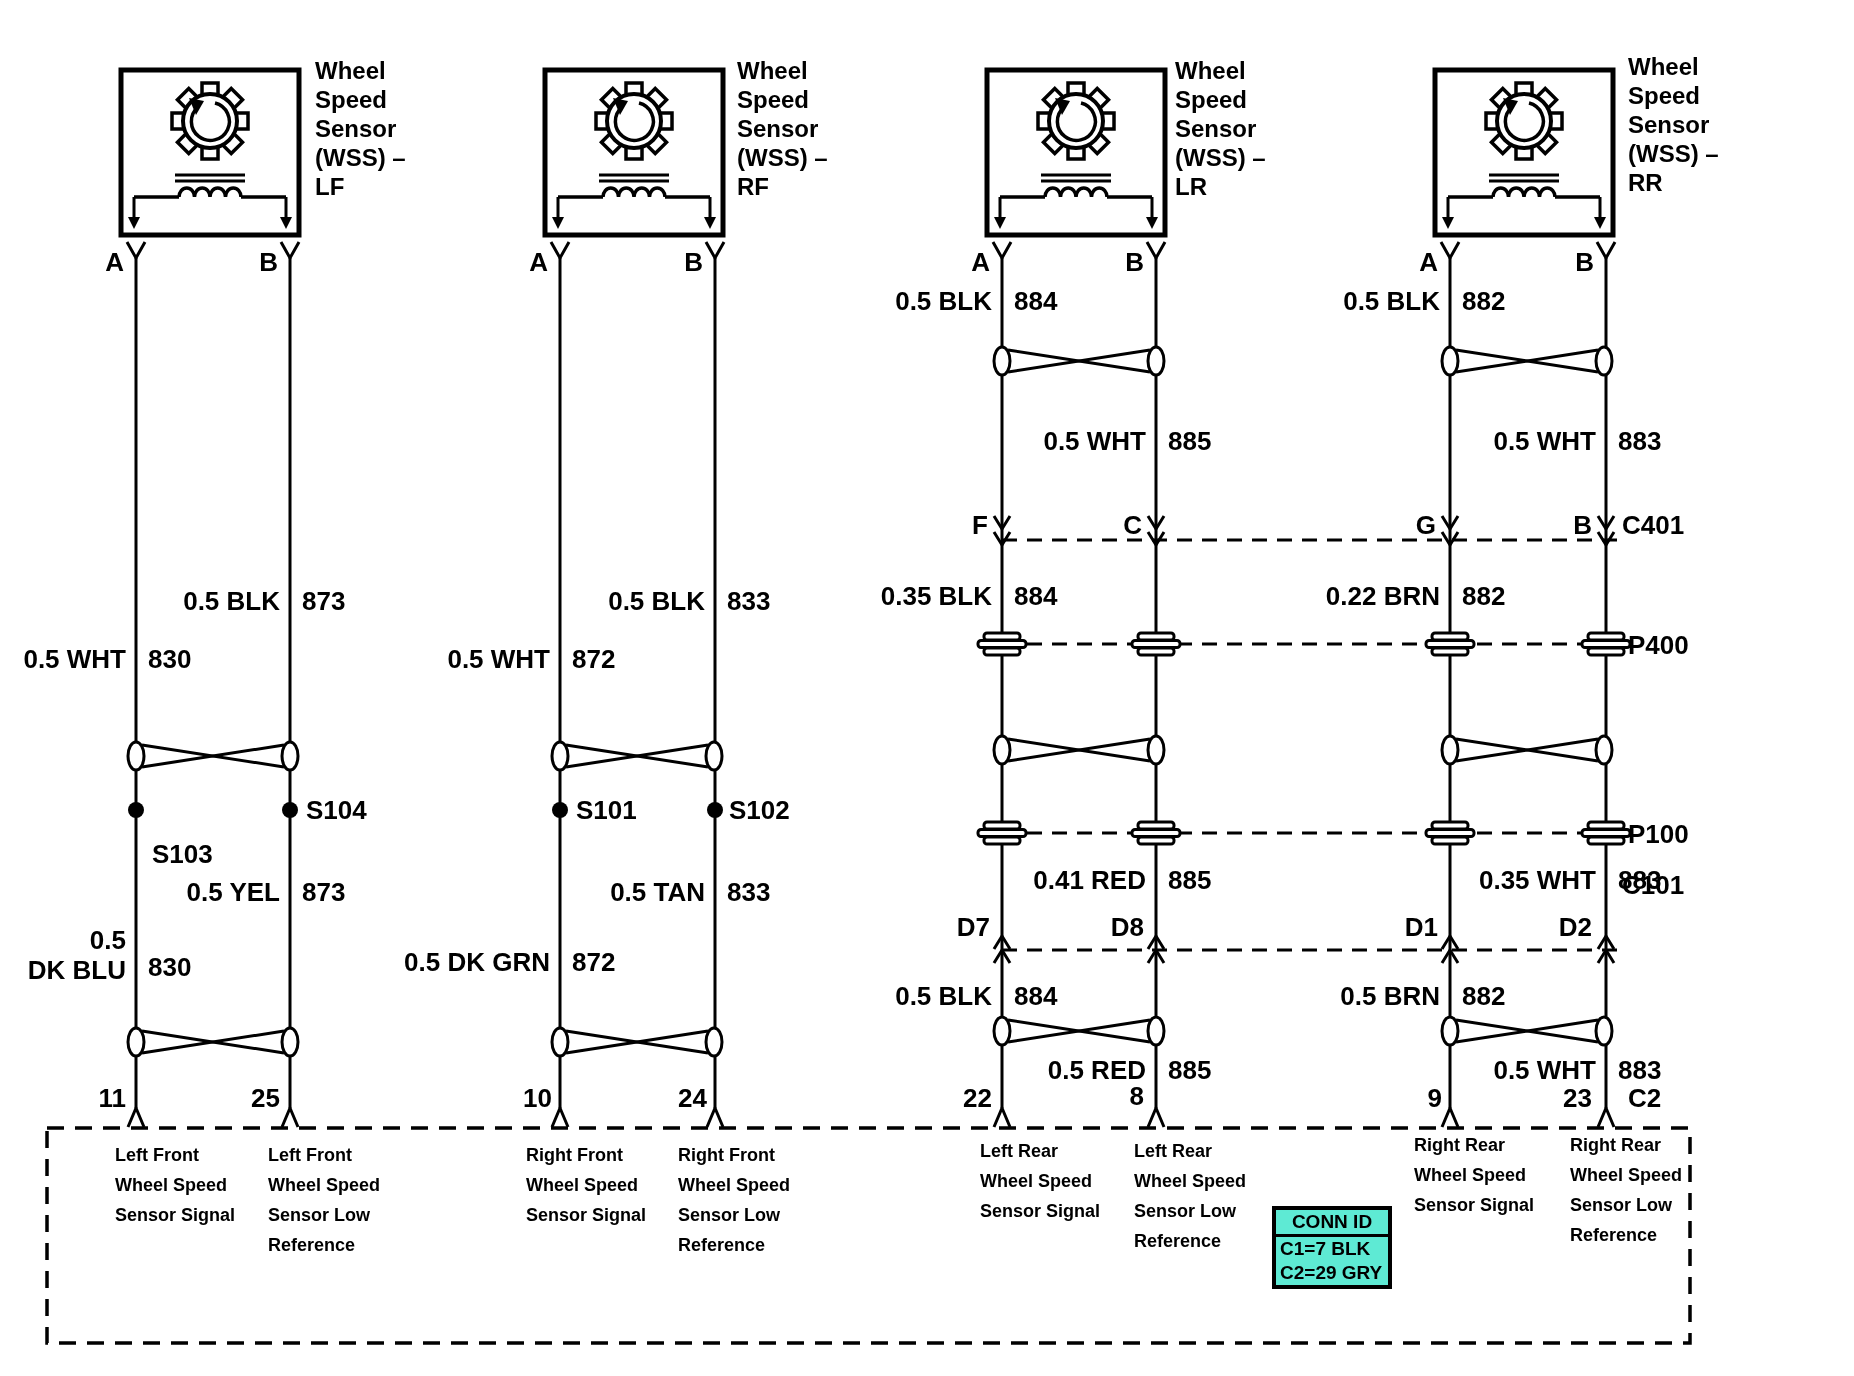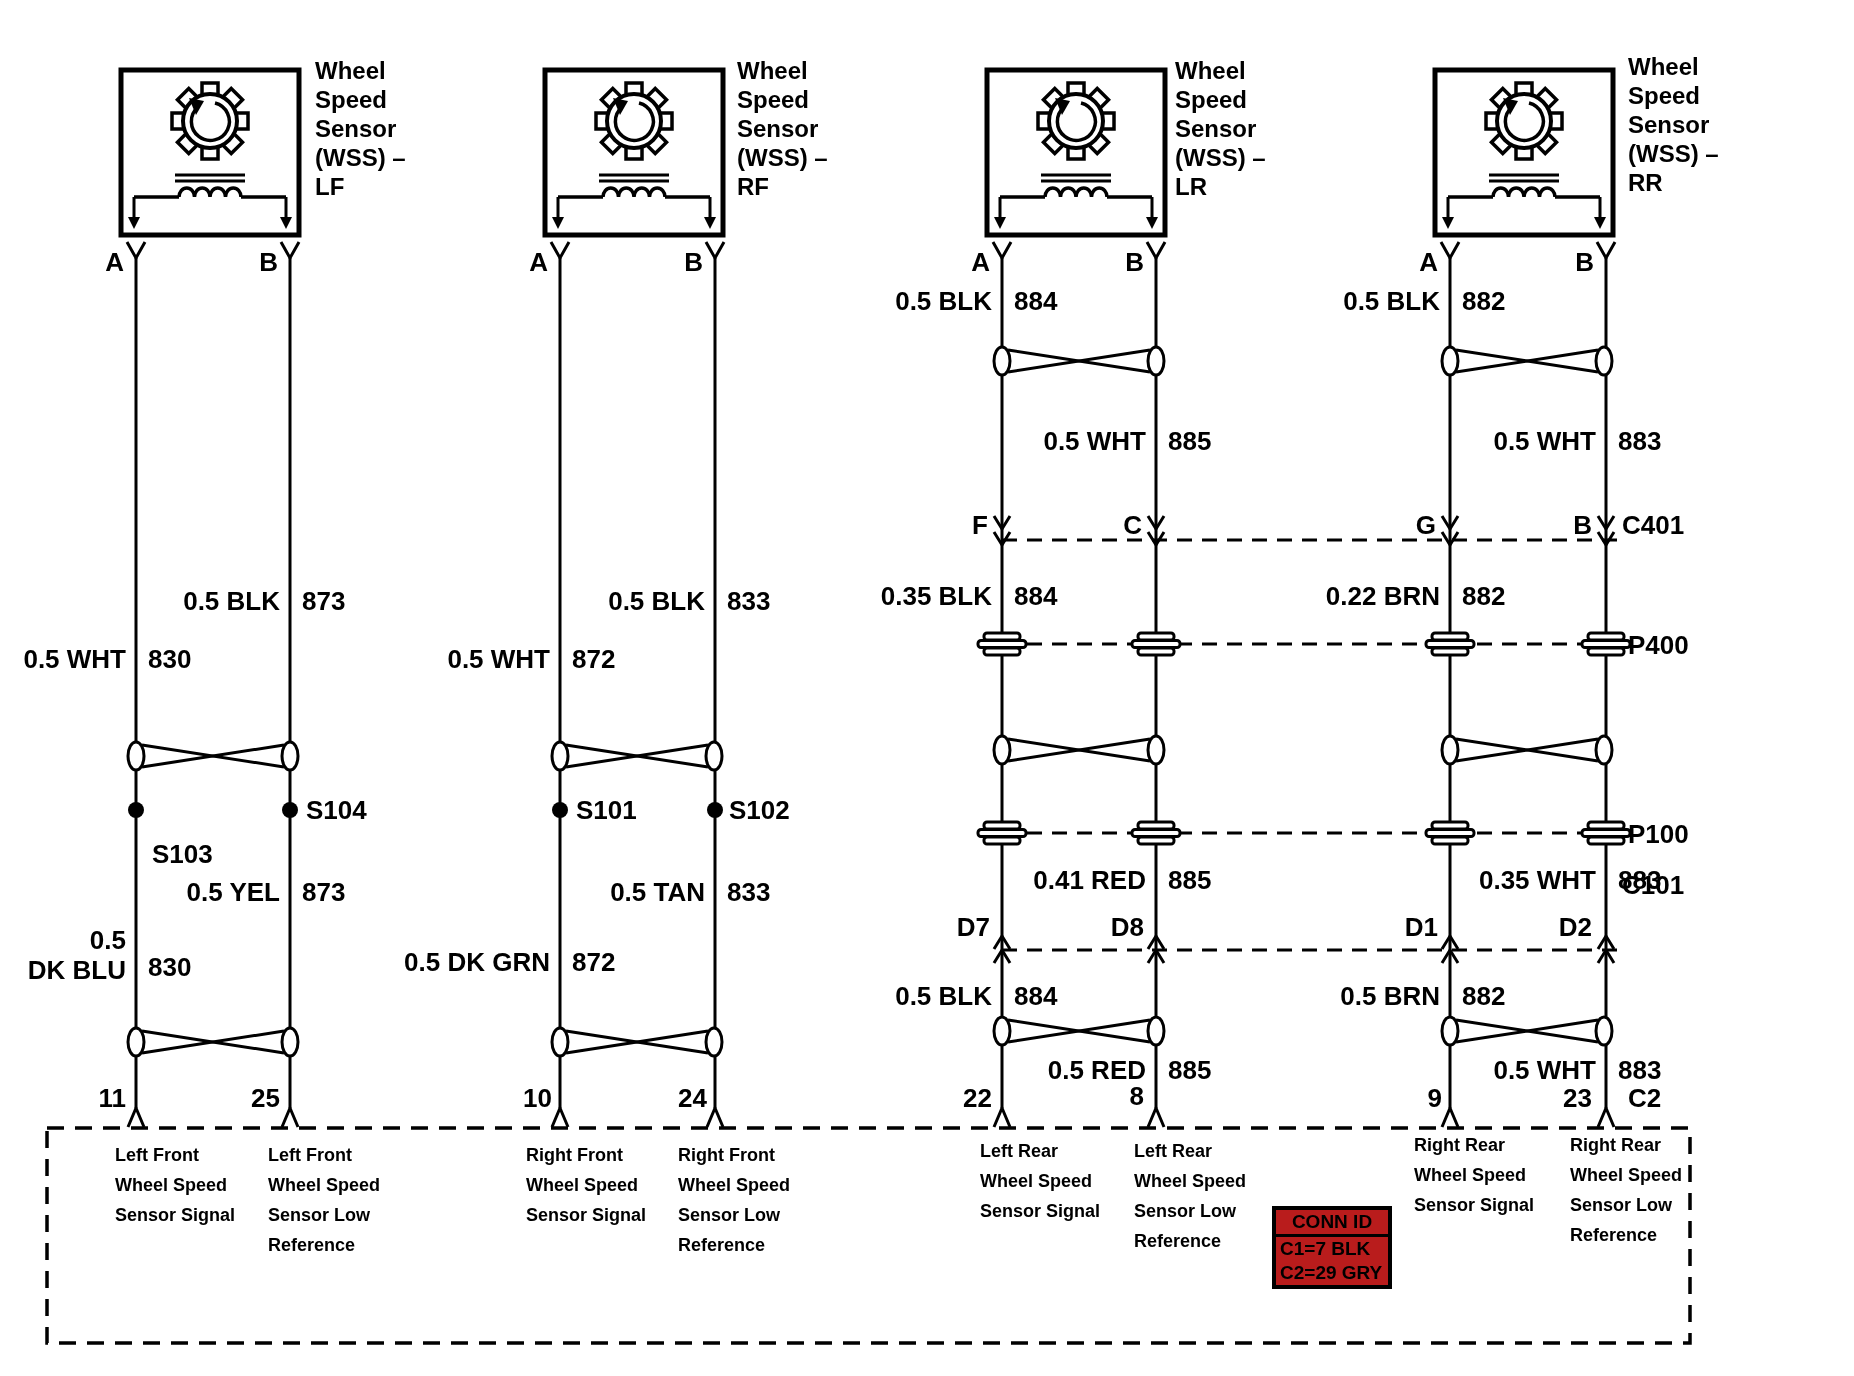--- a/index.html
+++ b/index.html
@@ -9,21 +9,21 @@
   }
   .t{position:absolute;font-weight:bold;color:#000;}
   .lbl{font-size:26px;line-height:30px;white-space:nowrap;}
   .ml{white-space:pre-line;}
   .ra{text-align:right;}
   .title{font-size:24px;line-height:29px;white-space:pre-line;}
   .desc{font-size:18px;line-height:30px;white-space:pre-line;font-weight:bold;}
   .ebcm{font-size:25px;line-height:30px;white-space:pre-line;}
   #connid{
     position:absolute;left:1272px;top:1206px;width:112px;
-    border:4px solid #000;background:#b91c1c;
+    border:4px solid #000;background:#5eead4;
   }
   #connid .hd{font-size:19px;font-weight:bold;text-align:center;border-bottom:3px solid #000;padding:1px 2px;}
   #connid .row{font-size:19px;font-weight:bold;padding:1px 4px;white-space:nowrap;}
   svg{position:absolute;left:0;top:0;}
 </style>
 </head>
 <body>
 
 <div id="stage">
 

